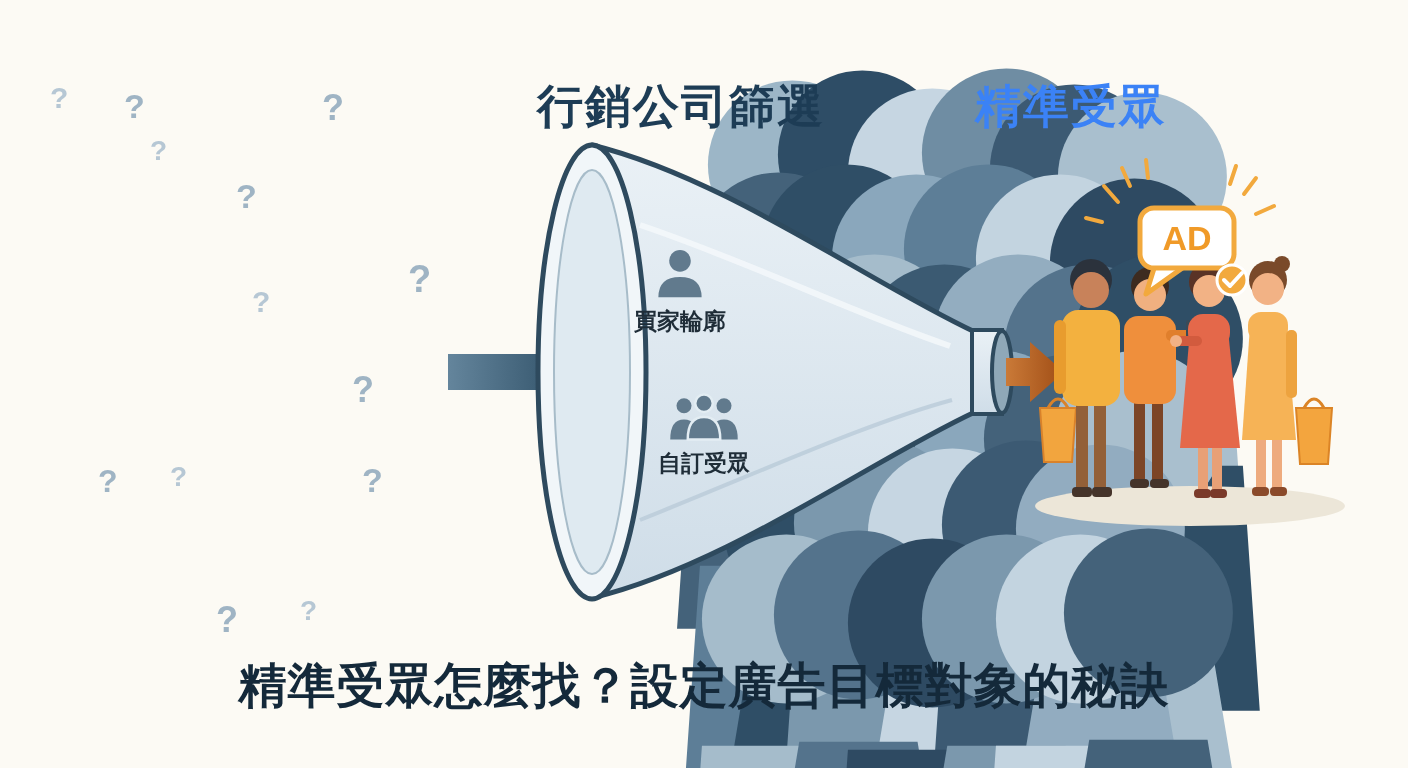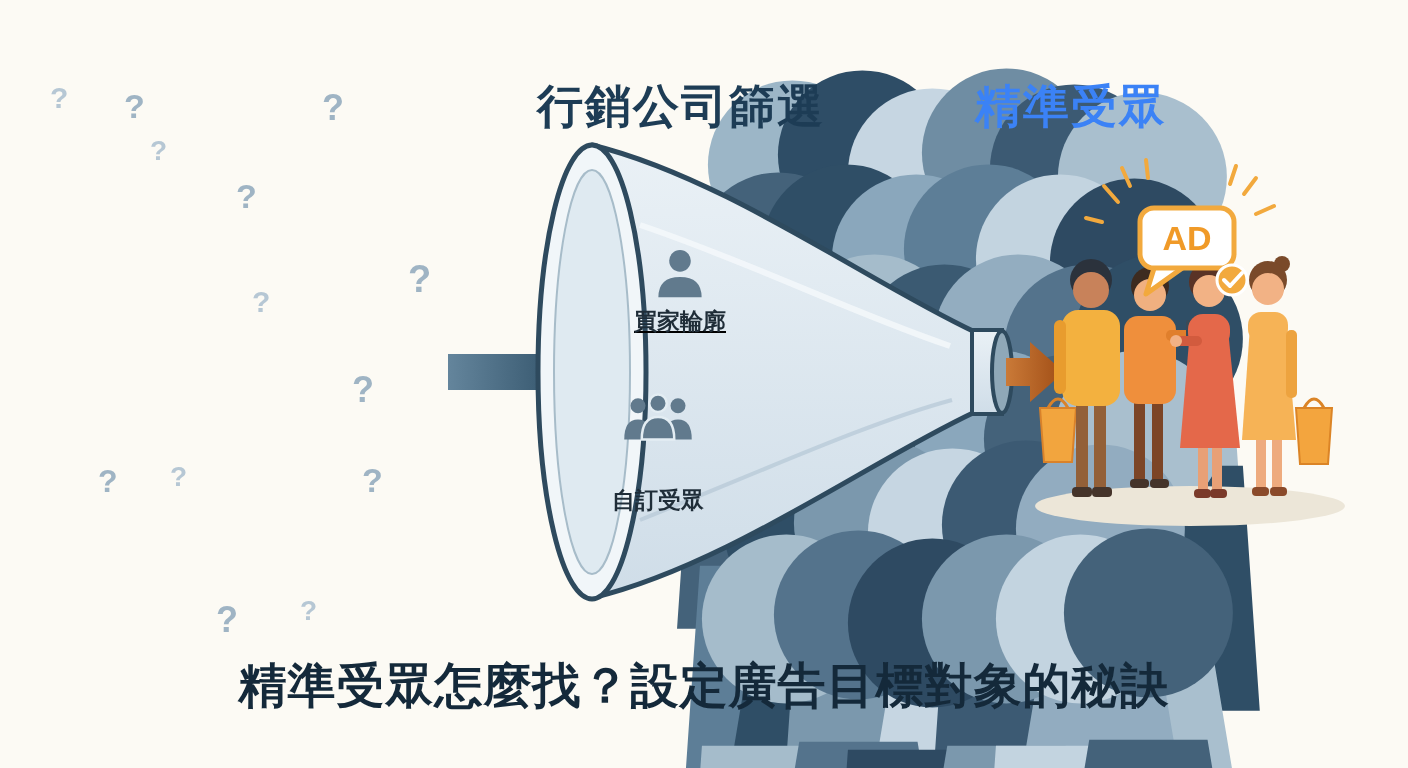--- a/index.html
+++ b/index.html
@@ -7,23 +7,23 @@
   body { font-family:"Liberation Sans","DejaVu Sans",sans-serif; background:#fcfaf4; overflow:hidden; }
   #stage { position:relative; width:1408px; height:768px; background:#fcfaf4; }
   #scene { position:absolute; left:0; top:0; z-index:1; }
   .overlay { position:absolute; z-index:2; }
   .heading { font-weight:900; font-size:46px; letter-spacing:2px; }
   #funnel-title { left:537px; top:76px; width:400px; color:#1d3c55; }
   #audience-title { left:975px; top:76px; width:400px; color:#3b82f6; }
   .funnel-item { display:flex; flex-direction:column; align-items:center; }
   .funnel-item .ficon { display:block; }
   .funnel-item .flabel { margin-top:6px; font-weight:800; font-size:23px; color:#1f2d38; white-space:nowrap; }
-  #item-0 { left:628px; top:246px; width:104px;text-decoration:underline; }
+  #item-0 { left:628px; top:246px; width:104px; }
   #item-1 { left:722px; top:272px; width:92px; }
-  #item-2 { left:600px; top:392px; width:116px;gap:37px; }
+  #item-2 { left:646px; top:392px; width:116px; }
   #item-3 { left:736px; top:380px; width:124px; }
   #caption { left:0; top:654px; width:1408px; text-align:center; font-weight:900; font-size:48px; color:#14293a; letter-spacing:1px; }
 </style>
 </head>
 <body>
 
 <div id="stage">
 
   <svg id="scene" width="1408" height="768" viewBox="0 0 1408 768">
     <defs>

